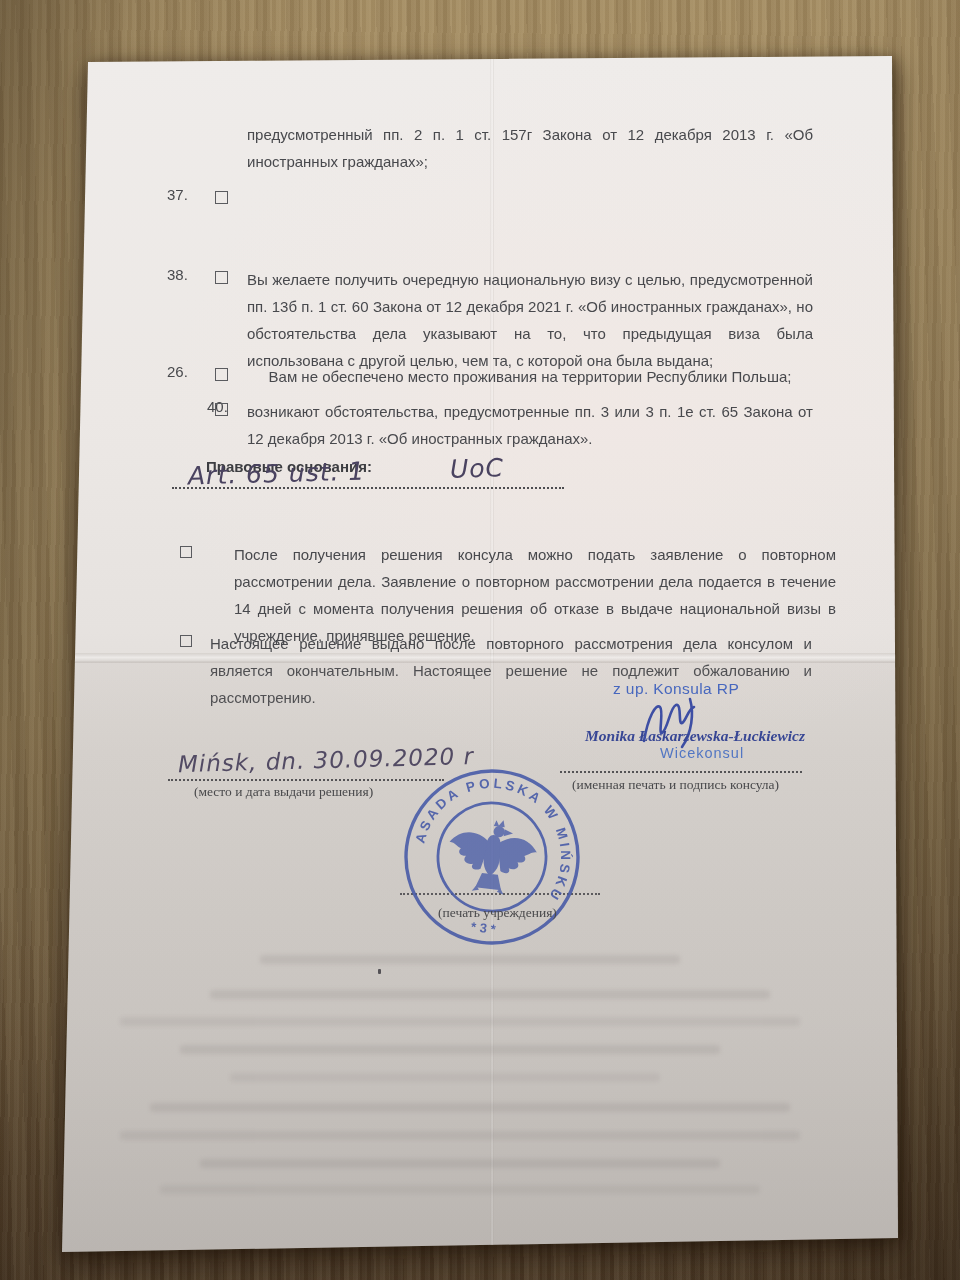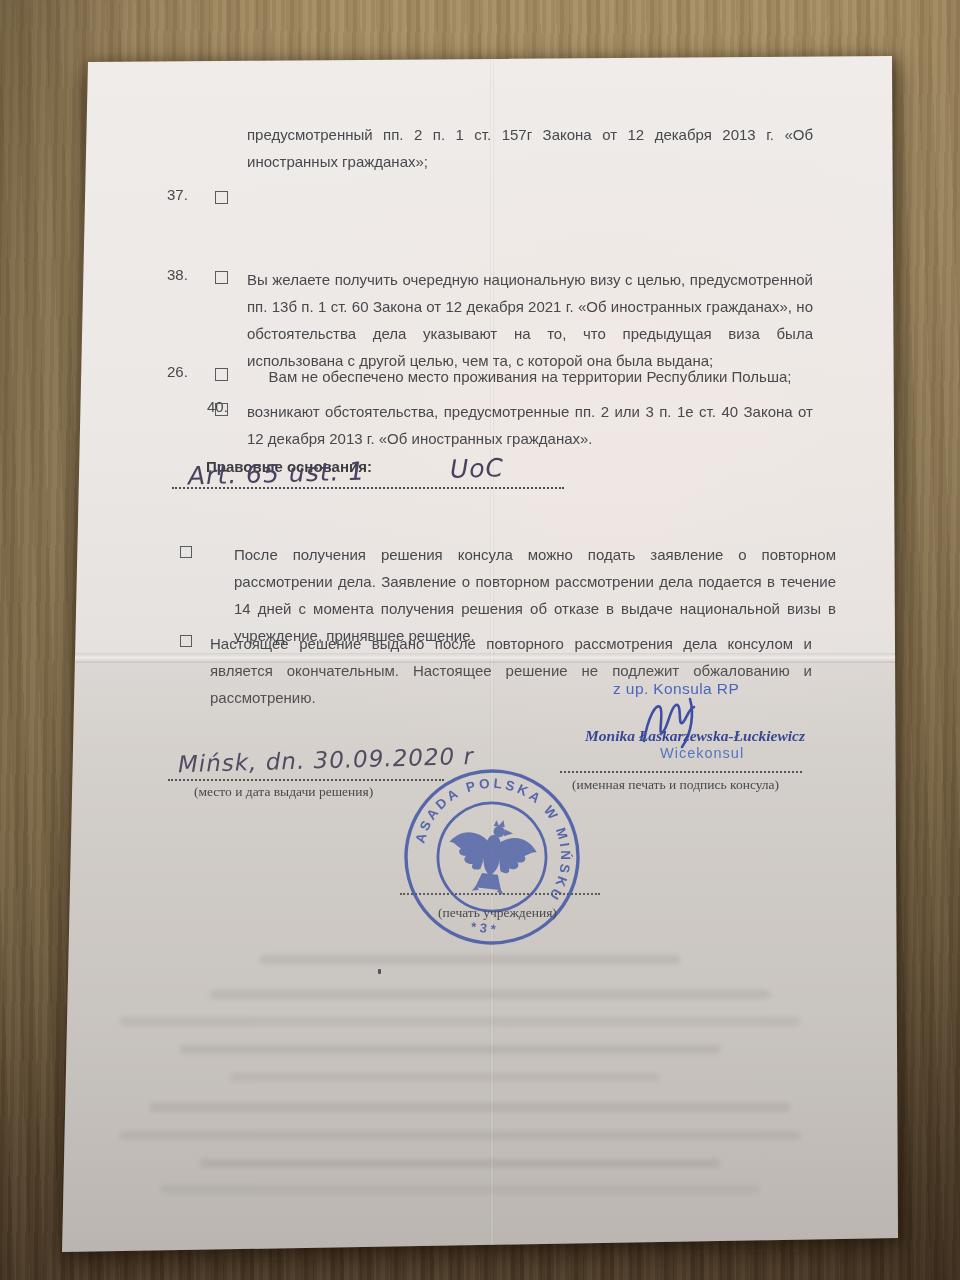--- a/index.html
+++ b/index.html
@@ -82,21 +82,21 @@
     <div class="num" style="left:107px;top:211px;">38.</div>
     <div class="cbx" style="left:155px;top:216px;"></div>
     <div class="blk" style="left:187px;top:211px;width:566px;">Вы желаете получить очередную национальную визу с целью, предусмотренной пп. 13б п. 1 ст. 60 Закона от 12 декабря 2021 г. «Об иностранных гражданах», но обстоятельства дела указывают на то, что предыдущая виза была использована с другой целью, чем та, с которой она была выдана;</div>
 
     <div class="num" style="left:107px;top:308px;">26.</div>
     <div class="cbx" style="left:155px;top:313px;"></div>
     <div class="blk" style="left:187px;top:308px;width:566px;text-align:center;">Вам не обеспечено место проживания на территории Республики Польша;</div>
 
     <div class="num" style="left:107px;top:343px;margin-left:40px;">40.</div>
     <div class="cbx" style="left:155px;top:348px;"></div>
-    <div class="blk" style="left:187px;top:343px;width:566px;">возникают обстоятельства, предусмотренные пп. 2 или 3 п. 1е ст. 40 Закона от 12 декабря 2013 г. «Об иностранных гражданах».</div>
+    <div class="blk" style="left:187px;top:343px;width:566px;">возникают обстоятельства, предусмотренные пп. 3 или 3 п. 1е ст. 65 Закона от 12 декабря 2013 г. «Об иностранных гражданах».</div>
 
     <div class="blk bold" style="left:112px;top:398px;width:300px;text-align:left;">Правовые основания:</div>
     <div class="hand hand-legal" style="left:128px;top:404px;">Art. 65 ust. 1</div>
     <div class="hand hand-legal" style="left:390px;top:399px;">UoC</div>
     <div class="dots" style="left:112px;top:432px;width:392px;"></div>
 
     <div class="cbx" style="left:120px;top:491px;width:10px;height:10px;"></div>
     <div class="blk" style="left:150px;top:486px;width:602px;margin-left:24px;">После получения решения консула можно подать заявление о повторном рассмотрении дела. Заявление о повторном рассмотрении дела подается в течение 14 дней с момента получения решения об отказе в выдаче национальной визы в учреждение, принявшее решение.</div>
     <div class="cbx" style="left:120px;top:580px;width:10px;height:10px;"></div>
     <div class="blk" style="left:150px;top:575px;width:602px;">Настоящее решение выдано после повторного рассмотрения дела консулом и является окончательным. Настоящее решение не подлежит обжалованию и рассмотрению.</div>

